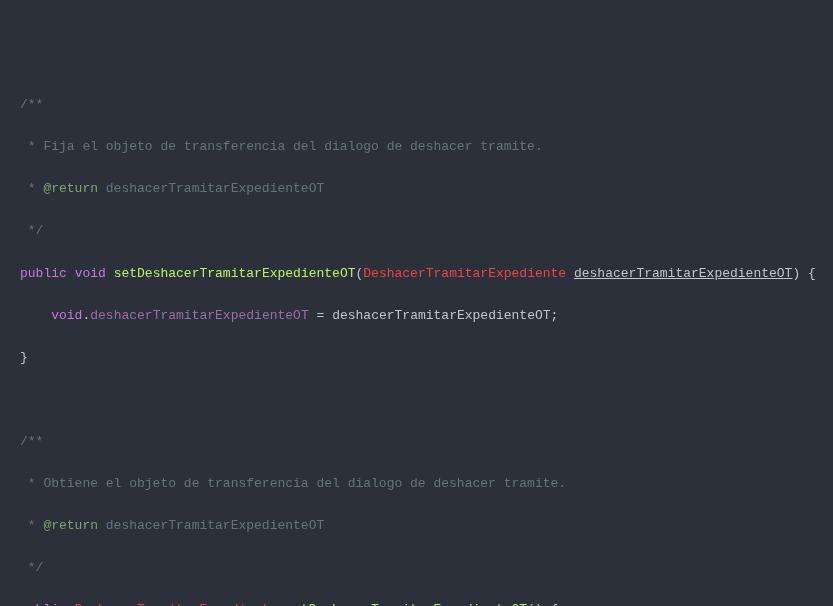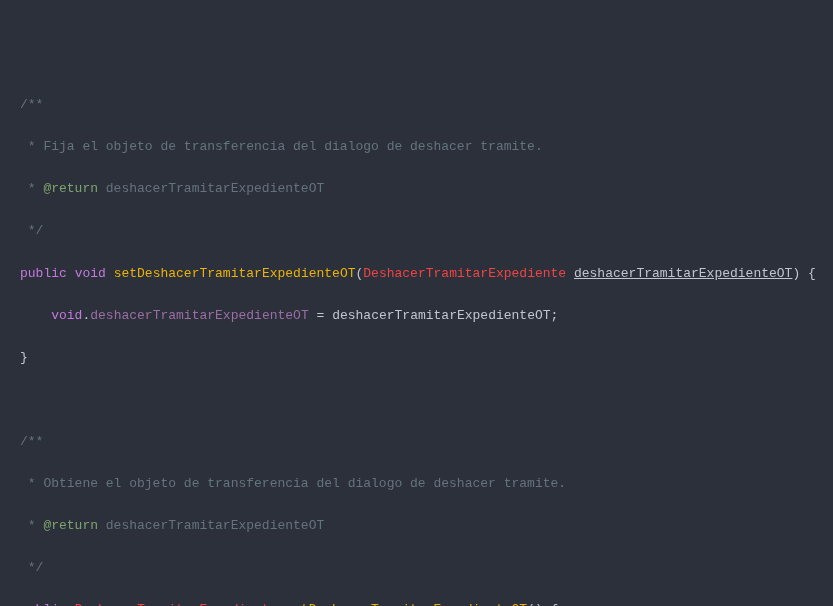--- a/index.html
+++ b/index.html
@@ -11,21 +11,21 @@
     color: #c0c5ce;
     padding: 10px 0 10px 20px;
     white-space: pre;
     overflow-x: auto;
   }
   .line { display: block; }
   .c-comment   { color: #65737e; }
   .c-jdoc-tag  { color: #7fa36e; }
   .c-keyword   { color: #c678dd; }
   .c-type      { color: #ef4444; }
-  .c-method    { color: #eab308; }
+  .c-method    { color: #bef264; }
   .c-param     { color: #c0c5ce; text-decoration: underline; }
   .c-field     { color: #9b6ea4; }
   .c-var       { color: #c0c5ce; }
   .c-punct     { color: #c0c5ce; }
   .c-op        { color: #c0c5ce; }
 </style>
 </head>
 <body>
 
 

